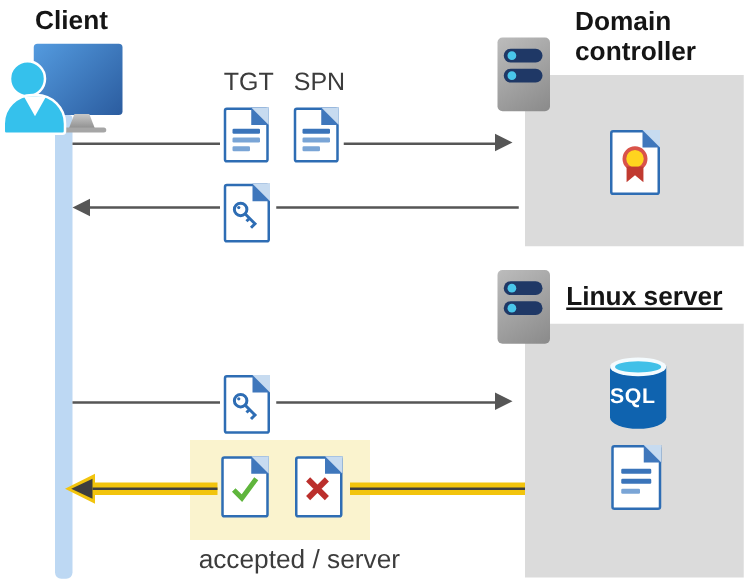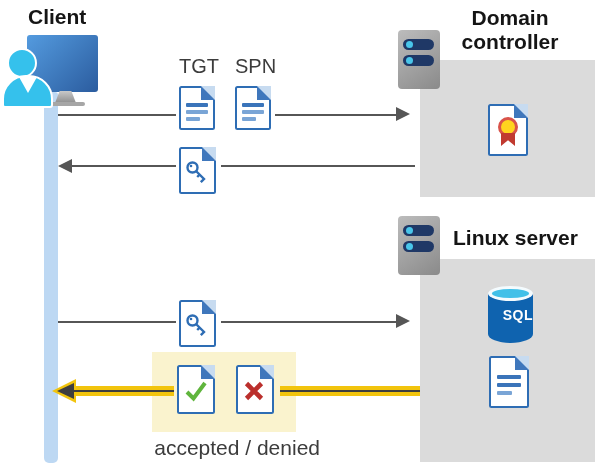--- a/index.html
+++ b/index.html
@@ -51,22 +51,22 @@
 
   
   .seal-circle{position:absolute;background:#ffd41f;border:3px solid #d9534a;border-radius:50%;}
   .seal-ribbon{position:absolute;background:#c13a30;clip-path:polygon(0 0,100% 0,100% 100%,50% 55%,0 100%);}
 
   
   .sql-body{position:absolute;left:0;top:7px;width:45px;height:50px;background:#0f63af;
             border-radius:0 0 50% 50% / 0 0 18% 18%;}
   .sql-top{position:absolute;left:0;top:0;width:45px;height:15px;background:#f4fbfe;border-radius:50%;}
   .sql-top-inner{position:absolute;left:4px;top:3px;width:37px;height:9px;background:#41c0e8;border-radius:50%;}
-  .sql-text{position:absolute;left:0;top:21px;width:45px;text-align:right;color:#fff;
-            font-weight:bold;font-size:14px;letter-spacing:.5px;}
+  .sql-text{position:absolute;left:0;top:21px;width:45px;text-align:left;color:#fff;
+            font-weight:bold;font-size:17px;letter-spacing:.5px;}
 
   .hl-box{background:#faf3ce;z-index:1;}
 </style>
 </head>
 <body>
 
 <div id="stage">
 
   <div class="abs gray-box" style="left:420px;top:60px;width:175px;height:137px;"></div>
   <div class="abs gray-box" style="left:420px;top:259px;width:175px;height:203px;"></div>
@@ -76,31 +76,31 @@
   <div class="abs bold-label" style="left:28px;top:5px;">Client</div>
   <div class="abs timeline" style="left:44px;top:92px;width:14px;height:371px;"></div>
   <div class="abs monitor" style="left:27px;top:35px;width:71px;height:57px;"></div>
   <div class="abs stand-neck" style="left:55px;top:91px;width:21px;height:12px;"></div>
   <div class="abs stand-base" style="left:46px;top:102px;width:39px;height:4px;"></div>
   <div class="abs person-head" style="left:7px;top:48px;width:26px;height:26px;"></div>
   <div class="abs person-body" style="left:2px;top:75px;width:47px;height:29px;">
       <div class="vneck"></div>
     </div>
 
-  <div class="abs bold-label" style="left:450px;top:6px;width:120px;text-align:center;">Domain controller</div>
+  <div class="abs bold-label" style="left:460px;top:6px;width:120px;">Domain controller</div>
   <div class="abs server" style="left:398px;top:30px;width:42px;height:59px;">
     <div class="pill" style="top:9px;">
         <div class="dot"></div>
       </div>
     <div class="pill" style="top:25px;">
         <div class="dot"></div>
       </div>
   </div>
 
-  <div class="abs bold-label" style="left:453px;top:226px;white-space:nowrap;">Linux server</div>
+  <div class="abs bold-label" style="left:453px;top:226px;white-space:nowrap;text-decoration:underline;">Linux server</div>
   <div class="abs server" style="left:398px;top:216px;width:42px;height:59px;">
     <div class="pill" style="top:9px;">
         <div class="dot"></div>
       </div>
     <div class="pill" style="top:25px;">
         <div class="dot"></div>
       </div>
   </div>
 
   <div class="abs plain-label center" style="left:179px;top:55px;width:37px;">TGT</div>
@@ -170,21 +170,21 @@
     <svg width="28" height="28" viewBox="0 0 28 28" style="position:absolute;left:3px;top:11px;">
       <polyline points="5,14 11.5,20.5 23,5" fill="none" stroke="#5fb53c" stroke-width="4"></polyline>
     </svg>
   </div>
   <div class="abs doc" style="left:236px;top:365px;width:34px;height:45px;">
     <div class="fold"></div>
     <svg width="24" height="24" viewBox="0 0 24 24" style="position:absolute;left:4px;top:12px;">
       <path d="M4.5 4.5 L19.5 19.5 M19.5 4.5 L4.5 19.5" stroke="#bb2f2c" stroke-width="4.6"></path>
     </svg>
   </div>
-  <div class="abs plain-label center" style="left:130px;top:436px;width:190px;font-size:21px;">accepted / denied</div>
+  <div class="abs plain-label center" style="left:130px;top:436px;width:190px;font-size:21px;">accepted / server</div>
 
   <div class="abs doc" style="left:489px;top:356px;width:36px;height:48px;">
     <div class="fold"></div>
     <div class="dline" style="left:6px;top:17px;width:24px;background:#3a74ba;"></div>
     <div class="dline" style="left:6px;top:25px;width:24px;background:#3a74ba;"></div>
     <div class="dline" style="left:6px;top:33px;width:15px;background:#7aa5d6;"></div>
   </div>
 
 </div>
 

